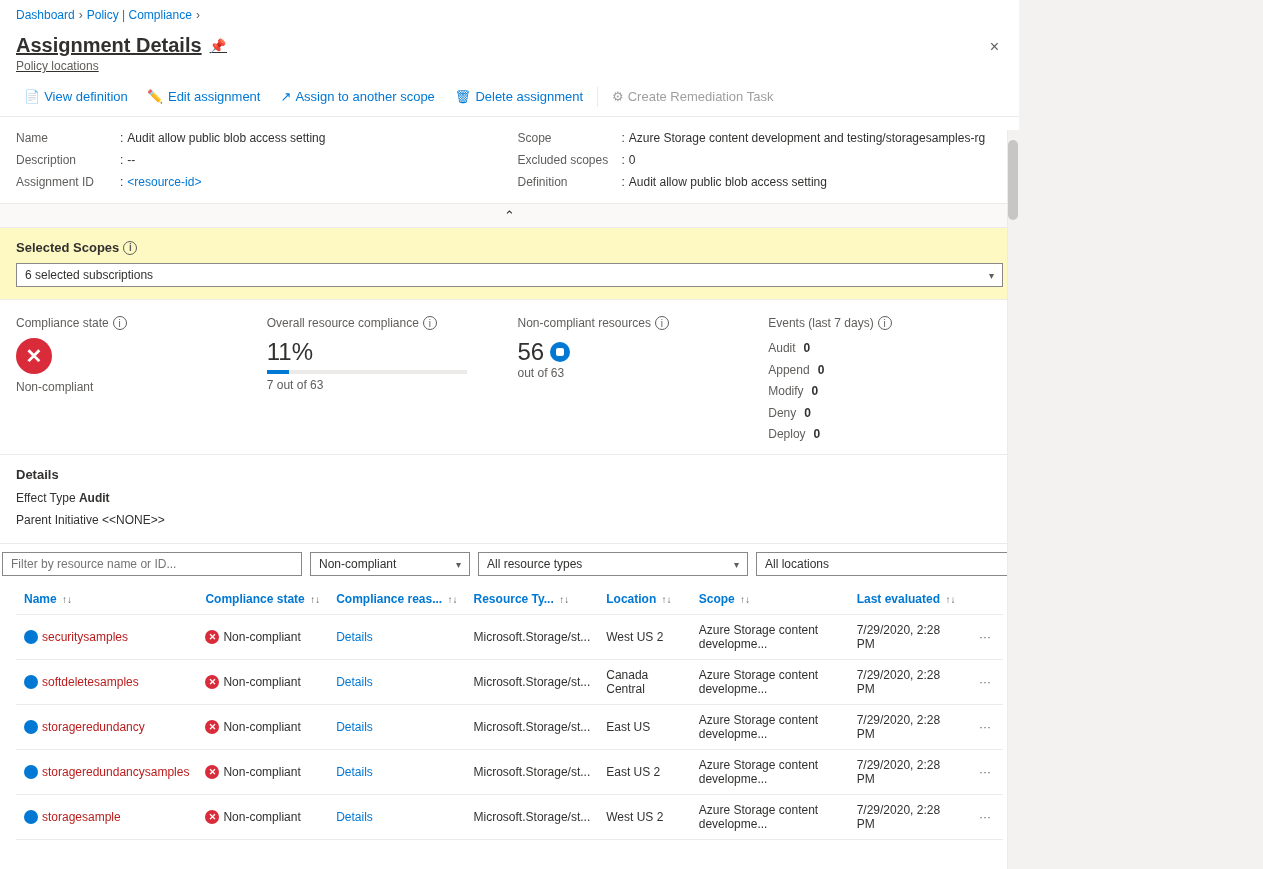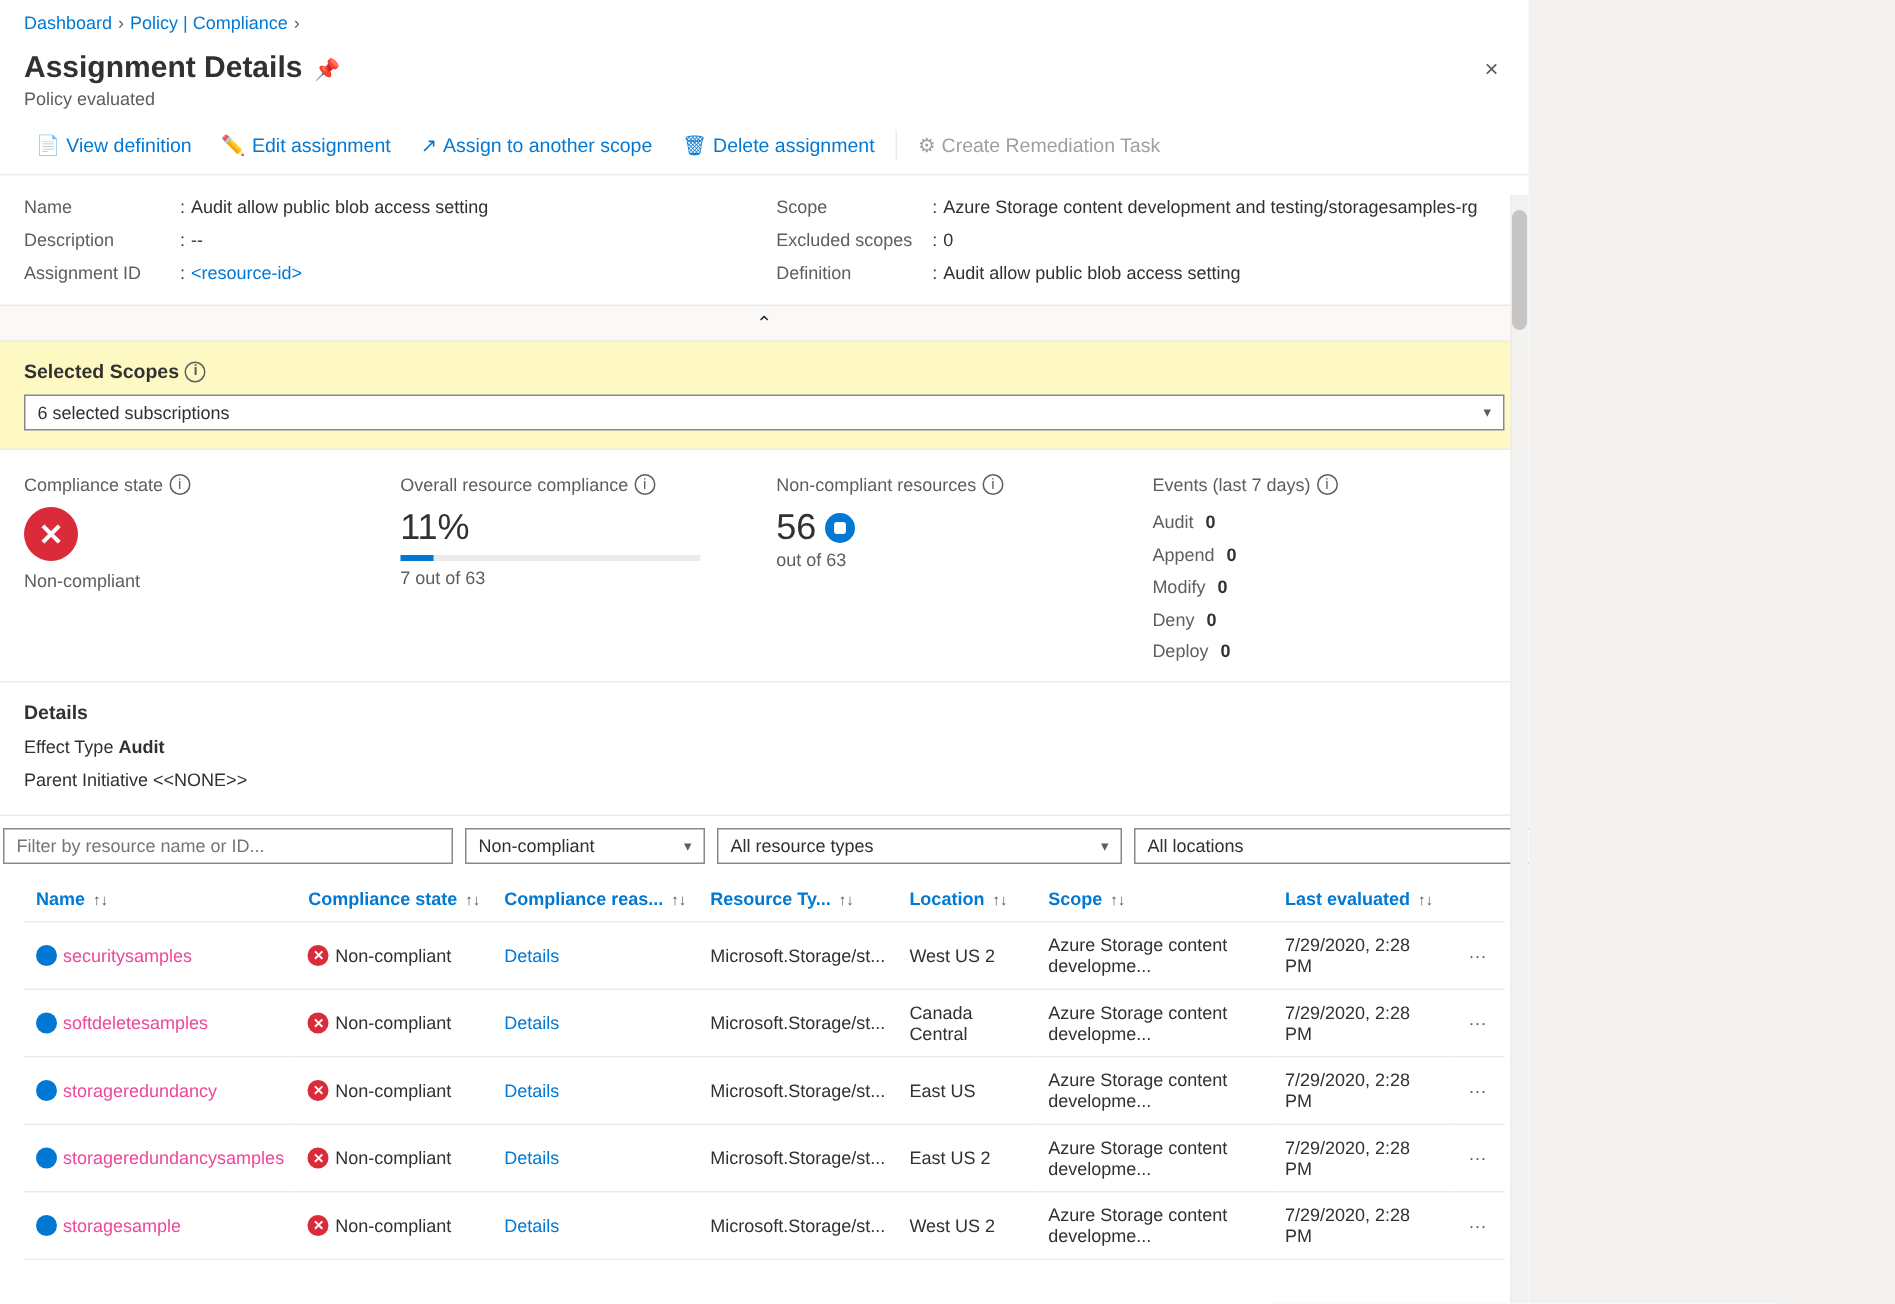--- a/index.html
+++ b/index.html
@@ -8,21 +8,21 @@
     .panel { background: #fff; width: 1019px; min-height: 869px; position: relative; overflow: hidden; }
     
     
     .breadcrumb { display: flex; align-items: center; padding: 8px 16px; font-size: 12px; color: #0078d4; gap: 4px; }
     .breadcrumb span { color: #605e5c; }
     .breadcrumb a { color: #0078d4; text-decoration: none; }
     .breadcrumb-sep { color: #605e5c; }
     
     
     .header { padding: 4px 16px 8px; display: flex; align-items: flex-start; justify-content: space-between; }
-    .header-left { display: flex; flex-direction: column; }
+    .header-left { display: flex; flex-direction: column; text-decoration: underline; }
     .header-title { display: flex; align-items: center; gap: 8px; }
     .header-title h1 { font-size: 20px; font-weight: 600; color: #323130; }
     .pin-icon { color: #605e5c; font-size: 14px; cursor: pointer; }
     .header-subtitle { font-size: 12px; color: #605e5c; margin-top: 2px; }
     .close-btn { font-size: 16px; color: #605e5c; cursor: pointer; background: none; border: none; padding: 4px; }
     
     
     .toolbar { display: flex; align-items: center; padding: 4px 16px 8px; gap: 4px; border-bottom: 1px solid #edebe9; flex-wrap: wrap; }
     .toolbar-btn { display: flex; align-items: center; gap: 4px; padding: 4px 8px; font-size: 13px; color: #0078d4; cursor: pointer; background: none; border: none; white-space: nowrap; }
     .toolbar-btn.disabled { color: #a19f9d; cursor: default; }
@@ -83,21 +83,21 @@
     .filter-select.wider { min-width: 290px; }
     .chevron-down { font-size: 10px; color: #605e5c; margin-left: 8px; }
     
     
     .table-container { padding: 0 16px; overflow-x: auto; }
     table { width: 100%; border-collapse: collapse; font-size: 12px; }
     thead th { padding: 8px 8px; text-align: left; color: #0078d4; font-weight: 600; border-bottom: 1px solid #edebe9; white-space: nowrap; cursor: pointer; }
     thead th .sort-icon { font-size: 10px; color: #605e5c; margin-left: 2px; }
     tbody tr { border-bottom: 1px solid #edebe9; }
     tbody td { padding: 8px 8px; }
-    .link-cell { color: #ec4899; cursor: pointer; text-decoration: none; display: flex; align-items: center; gap: 4px; }
+    .link-cell { color: #b91c1c; cursor: pointer; text-decoration: none; display: flex; align-items: center; gap: 4px; }
     .resource-link-icon { width: 14px; height: 14px; background: #0078d4; border-radius: 50%; flex-shrink: 0; }
     .nc-badge { display: flex; align-items: center; gap: 4px; }
     .nc-icon { width: 14px; height: 14px; background: #d92b3a; border-radius: 50%; display: flex; align-items: center; justify-content: center; color: white; font-size: 9px; font-weight: 700; flex-shrink: 0; }
     .details-link { color: #0078d4; cursor: pointer; }
     .more-btn { color: #605e5c; cursor: pointer; padding: 2px 4px; }
     .scrollbar-right { position: absolute; right: 0; top: 130px; bottom: 0; width: 12px; background: #f3f2f1; border-left: 1px solid #edebe9; }
     .scrollbar-thumb { position: absolute; right: 1px; top: 10px; width: 10px; height: 80px; background: #c8c6c4; border-radius: 5px; }
   </style>
 </head>
 <body>
@@ -110,21 +110,21 @@
     <a>Policy | Compliance</a>
     <span class="breadcrumb-sep">›</span>
   </div>
 
   <div class="header">
     <div class="header-left">
       <div class="header-title">
         <h1>Assignment Details</h1>
         <span class="pin-icon">📌</span>
       </div>
-      <span class="header-subtitle">Policy evaluated</span>
+      <span class="header-subtitle">Policy locations</span>
     </div>
     <button class="close-btn">×</button>
   </div>
 
   <div class="toolbar">
     <button class="toolbar-btn">
       <span class="btn-icon">📄</span>
       <span>View definition</span>
     </button>
     <button class="toolbar-btn">

